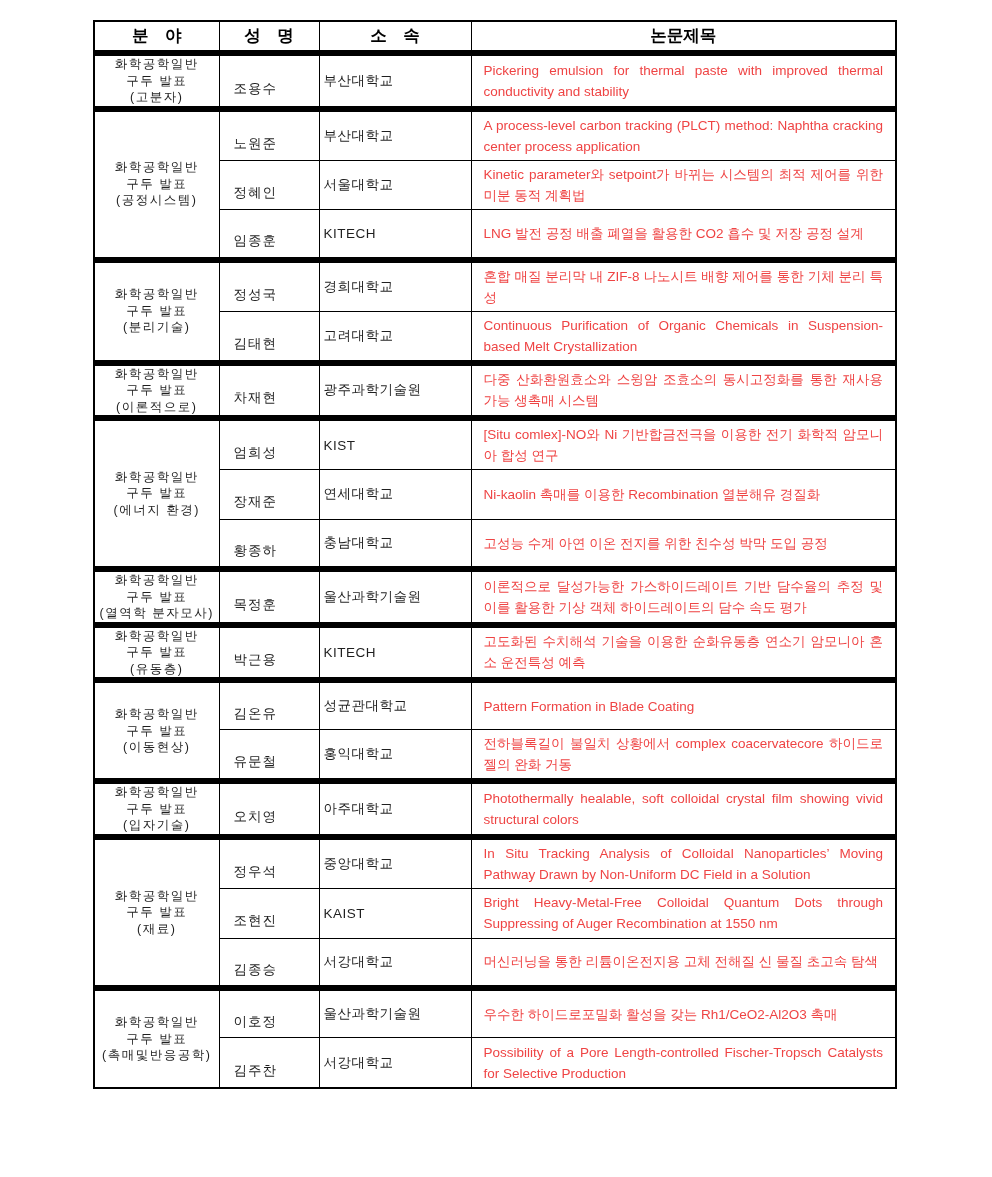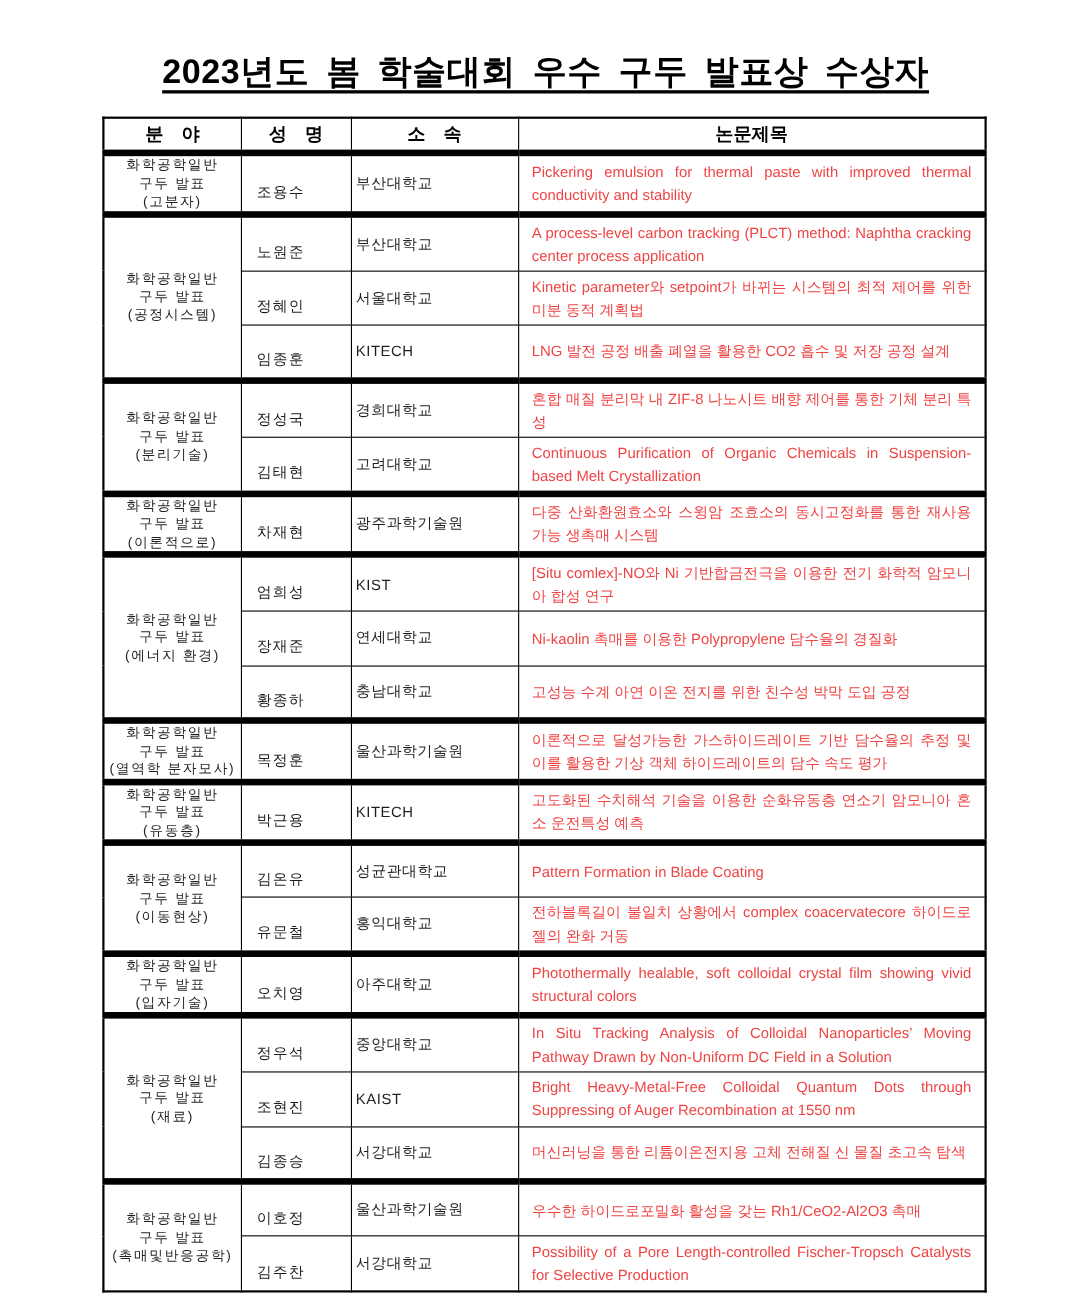--- a/index.html
+++ b/index.html
@@ -77,21 +77,20 @@
     padding: 3px 12px;
     line-height: 21px;
     text-align: justify;
     color: #ef4444;
   }
 </style>
 </head>
 <body>
 
 <div class="page">
-  <h1 class="doc-title">2023년도 봄 학술대회 우수 구두 발표상 수상자</h1>
 
   <table class="awards-table">
     <colgroup>
       <col class="c-field">
         <col class="c-name">
         <col class="c-affil">
         <col class="c-title">
     </colgroup>
     <thead>
       <tr>
@@ -163,21 +162,21 @@
             <div>구두 발표</div>
             <div>(에너지 환경)</div>
           </td>
           <td class="name-cell">엄희성</td>
           <td class="affiliation-cell">KIST</td>
           <td class="paper-title-cell">[Situ comlex]-NO와 Ni 기반합금전극을 이용한 전기 화학적 암모니아 합성 연구</td>
         </tr>
         <tr>
           <td class="name-cell">장재준</td>
           <td class="affiliation-cell">연세대학교</td>
-          <td class="paper-title-cell">Ni-kaolin 촉매를 이용한 Polypropylene 담수율의 경질화</td>
+          <td class="paper-title-cell">Ni-kaolin 촉매를 이용한 Recombination 열분해유 경질화</td>
         </tr>
         <tr>
           <td class="name-cell">황종하</td>
           <td class="affiliation-cell">충남대학교</td>
           <td class="paper-title-cell">고성능 수계 아연 이온 전지를 위한 친수성 박막 도입 공정</td>
         </tr>
         <tr class="group-start">
           <td class="field-cell" rowspan="1">
             <div>화학공학일반</div>
             <div>구두 발표</div>

